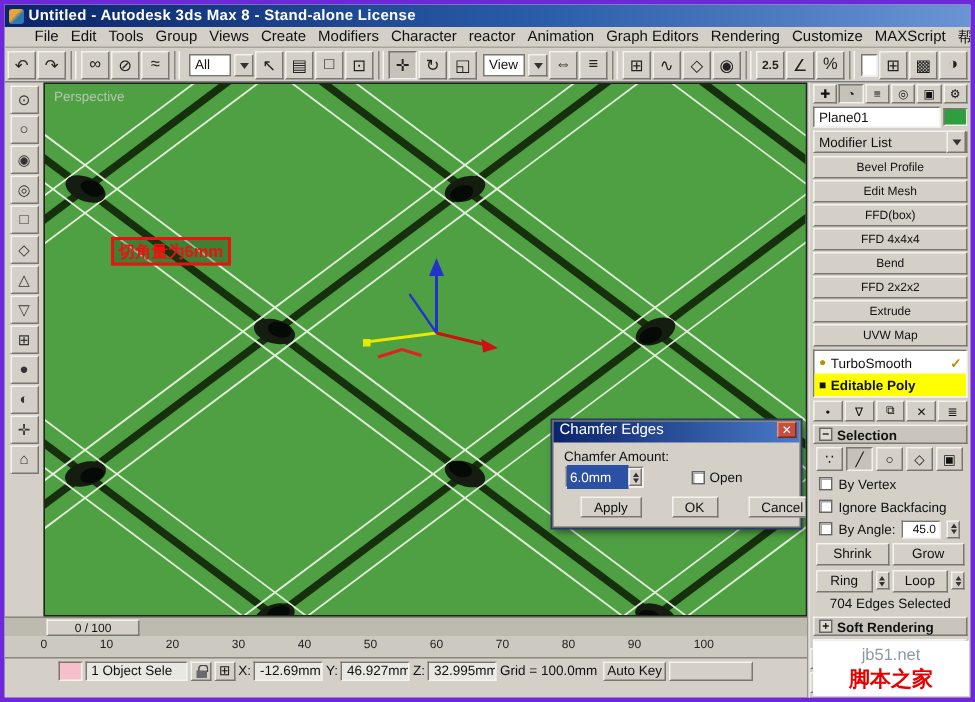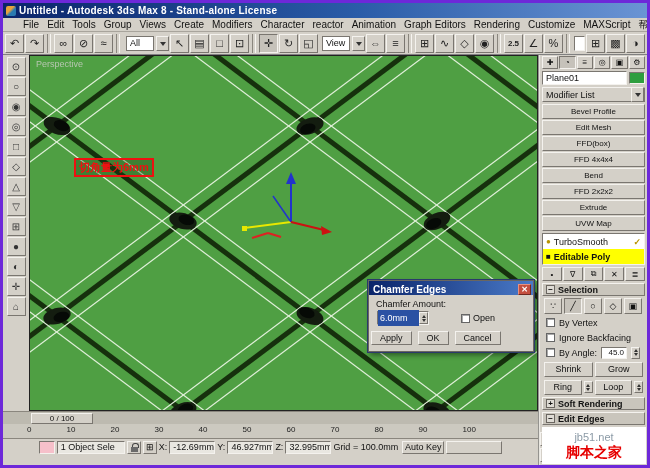--- a/index.html
+++ b/index.html
@@ -30,32 +30,32 @@
   .center{width:535px;display:flex;flex-direction:column}
   .mainrow{display:flex;height:356px}
   .leftbar{width:26px;display:flex;flex-direction:column;align-items:center;gap:1px;padding-top:2px}
   .lbtn{width:19px;height:19px;display:flex;align-items:center;justify-content:center;font-size:10px;color:#333;flex:0 0 auto}
 
   .viewport{position:relative;width:509px;height:356px;background:#4f9f43;overflow:hidden;border:1px solid #222}
   .vp-label{position:absolute;left:6px;top:3px;color:#b6c6b0;font-size:9px}
   .annotation{position:absolute;left:44px;top:102px;border:2px solid #ee1111;color:#ee1111;font-weight:bold;font-size:11px;padding:0 3px;background:rgba(25,55,18,.3);white-space:nowrap}
 
   .dialog{position:absolute;left:338px;top:224px;width:166px;background:#d4d0c8;border:1px solid #6a6660;outline:1px solid #2a3a6a;box-shadow:2px 3px 5px rgba(0,0,0,.45)}
-  .dlg-title{height:14px;background:linear-gradient(90deg,#0a246a,#4a7ac8);color:#fff;font-size:10px;font-weight:bold;display:flex;align-items:flex-end;padding:0 2px 0 4px}
+  .dlg-title{height:14px;background:linear-gradient(90deg,#0a246a,#4a7ac8);color:#fff;font-size:10px;font-weight:normal;display:flex;align-items:flex-start;padding:0 2px 0 4px}
   .dlg-close{margin-left:auto;width:13px;height:11px;background:#c45040;border:1px solid;border-color:#e89080 #702820 #702820 #e89080;color:#fff;font-size:8px;display:flex;align-items:center;justify-content:center;line-height:1}
   .dlg-body{position:relative;height:56px;font-size:9px}
   .dlg-lab{position:absolute;left:7px;top:4px}
   .dlg-input{position:absolute;left:8px;top:16px;width:52px;height:14px;display:flex;align-items:center;font-size:9px}
   .dlg-input .sel{background:#2a51a3;color:#fff;padding:0 2px;flex:1;height:16px;display:flex;align-items:center}
   .spin{width:9px;height:12px;display:flex;flex-direction:column;align-items:center;justify-content:center;gap:1px;background:#d4d0c8;border:1px solid;border-color:#f4f2ee #7a7670 #7a7670 #f4f2ee;flex:0 0 auto}
   .tu{width:0;height:0;border:2px solid transparent;border-bottom:3px solid #333}
   .td{width:0;height:0;border:2px solid transparent;border-top:3px solid #333}
   .dlg-open{position:absolute;left:92px;top:18px;display:flex;align-items:center;gap:3px}
   .cb{width:9px;height:9px;background:#fff;border:1px solid #666;box-shadow:inset 1px 1px 0 #aaa;flex:0 0 auto}
-  .dlg-btns{position:absolute;left:2px;top:36px;display:flex;gap:6px}
+  .dlg-btns{position:absolute;left:18px;top:36px;display:flex;gap:20px}
   .dbtn{height:14px;display:flex;align-items:center;justify-content:center;font-size:9px;padding:0 8px}
 
   .timelinerow{height:13px;background:#bdbab0;display:flex;align-items:center;border-top:1px solid #8a867e}
   .tslider{margin-left:28px;width:62px;height:11px;display:flex;align-items:center;justify-content:center;font-size:8px}
   .rulerrow{height:15px;background:#ccc9c0;display:flex;justify-content:space-between;align-items:flex-start;padding:1px 62px 0 24px;border-bottom:1px solid #8a867e}
   .rulerrow span{font-size:8px;color:#222}
 
   .statusarea{height:32px;display:flex;flex-direction:row;justify-content:space-evenly;padding:1px}
   .srow{display:flex;align-items:center;gap:2px;height:14px}
   .mini{width:16px;height:13px;border:1px solid;border-color:#7a7670 #f4f2ee #f4f2ee #7a7670}
@@ -450,20 +450,21 @@
             <i class="tu"></i>
             <i class="td"></i>
           </span>
         <span class="pbtn bevel">Loop</span>
         <span class="spin">
             <i class="tu"></i>
             <i class="td"></i>
           </span>
       </div>
 
+      <div class="selcount">704 Edges Selected</div>
 
       <div class="rollout bevel">
         <span class="rbox">+</span>
         <span>Soft Rendering</span>
       </div>
 
       <div class="rollout bevel">
         <span class="rbox">−</span>
         <span>Edit Edges</span>
       </div>

